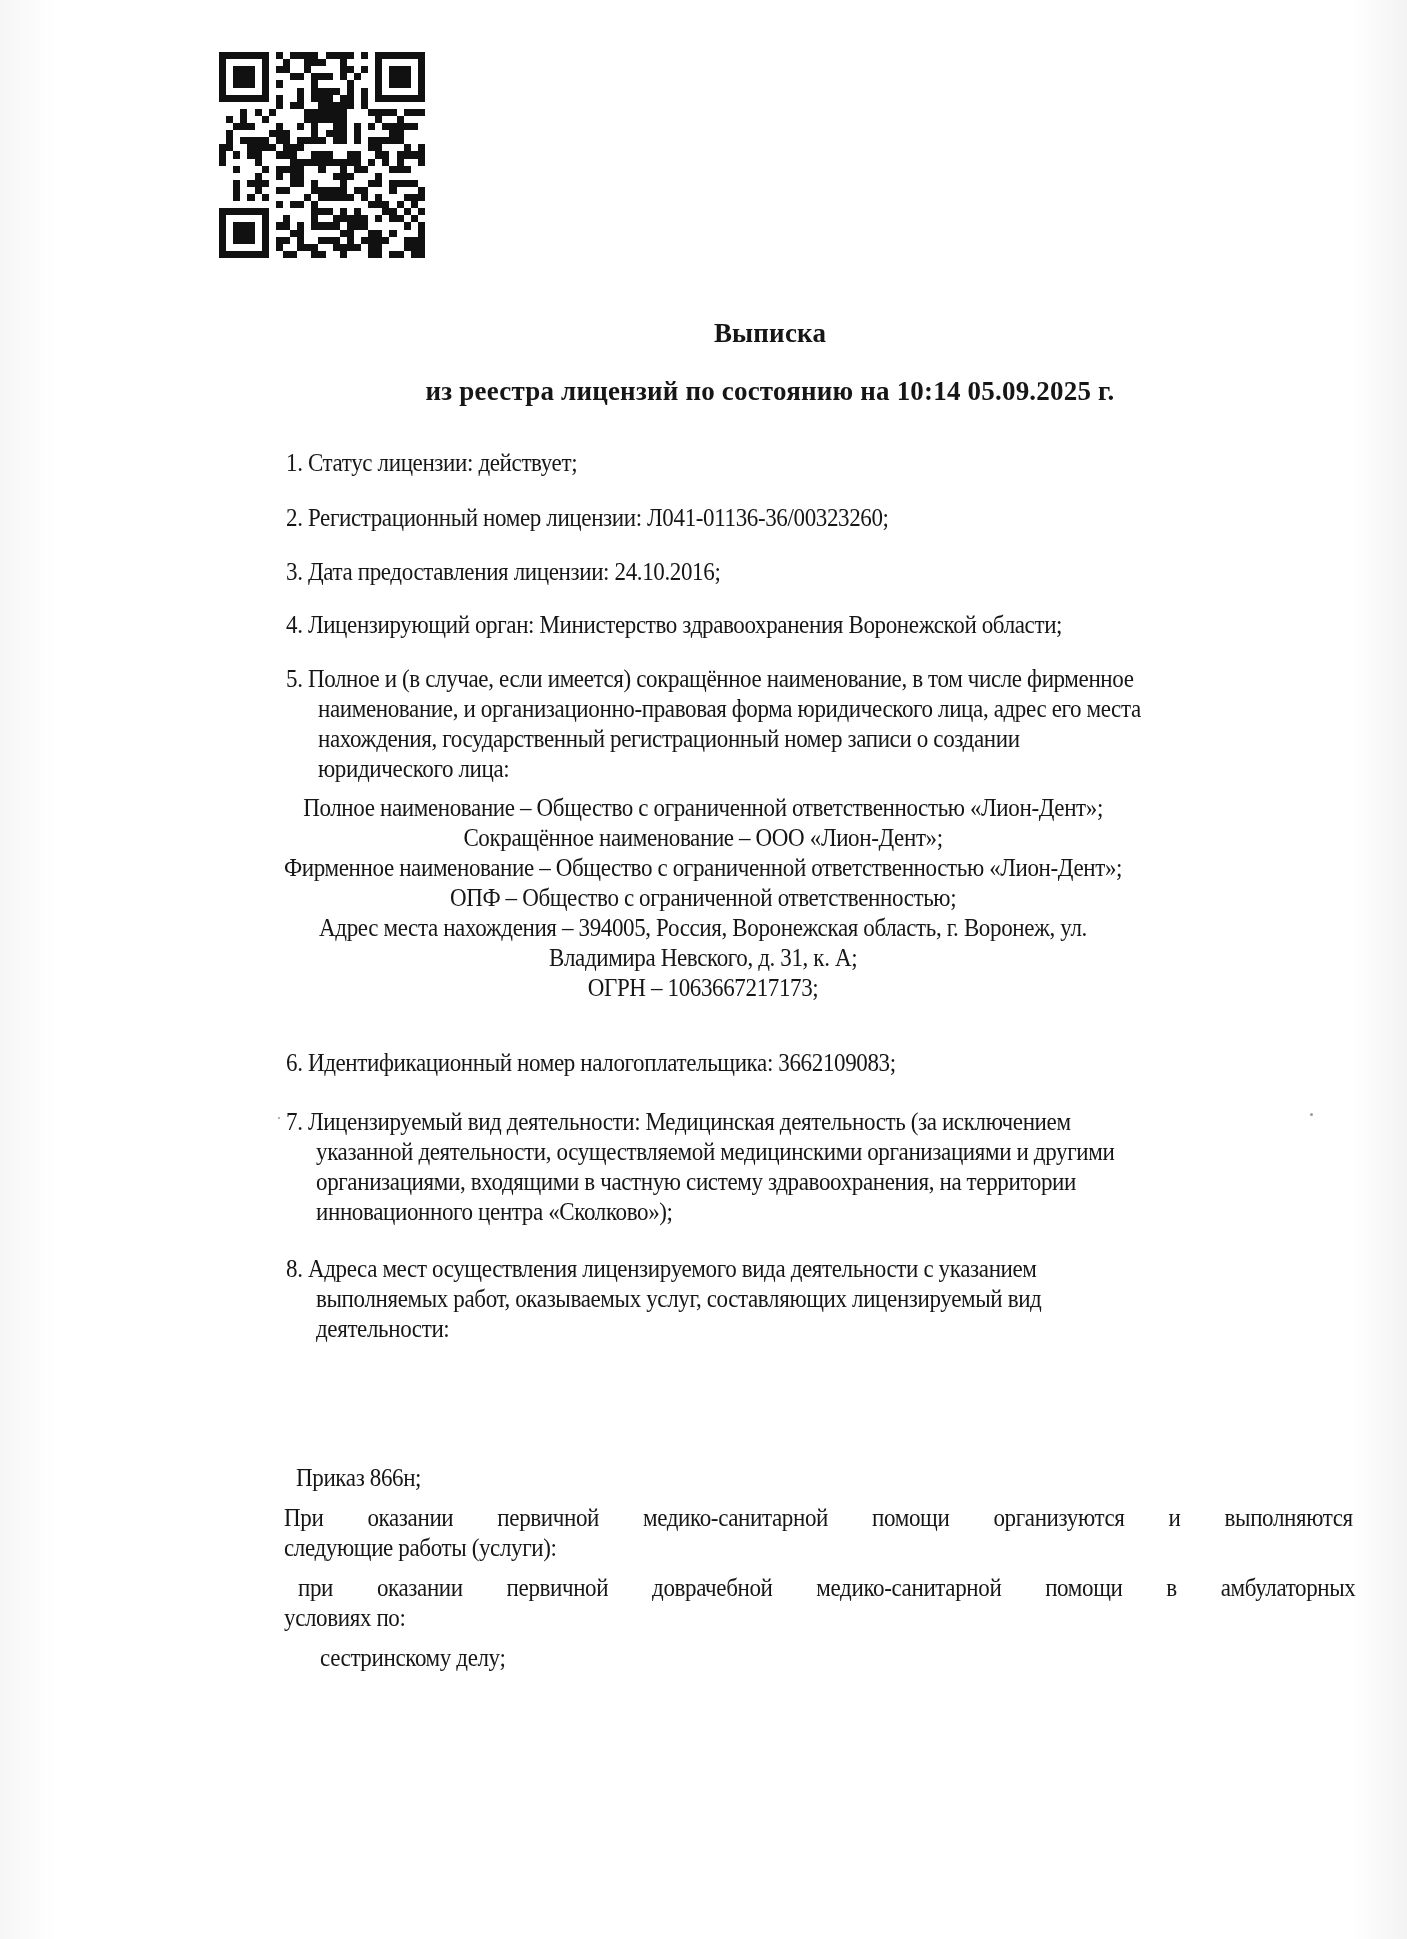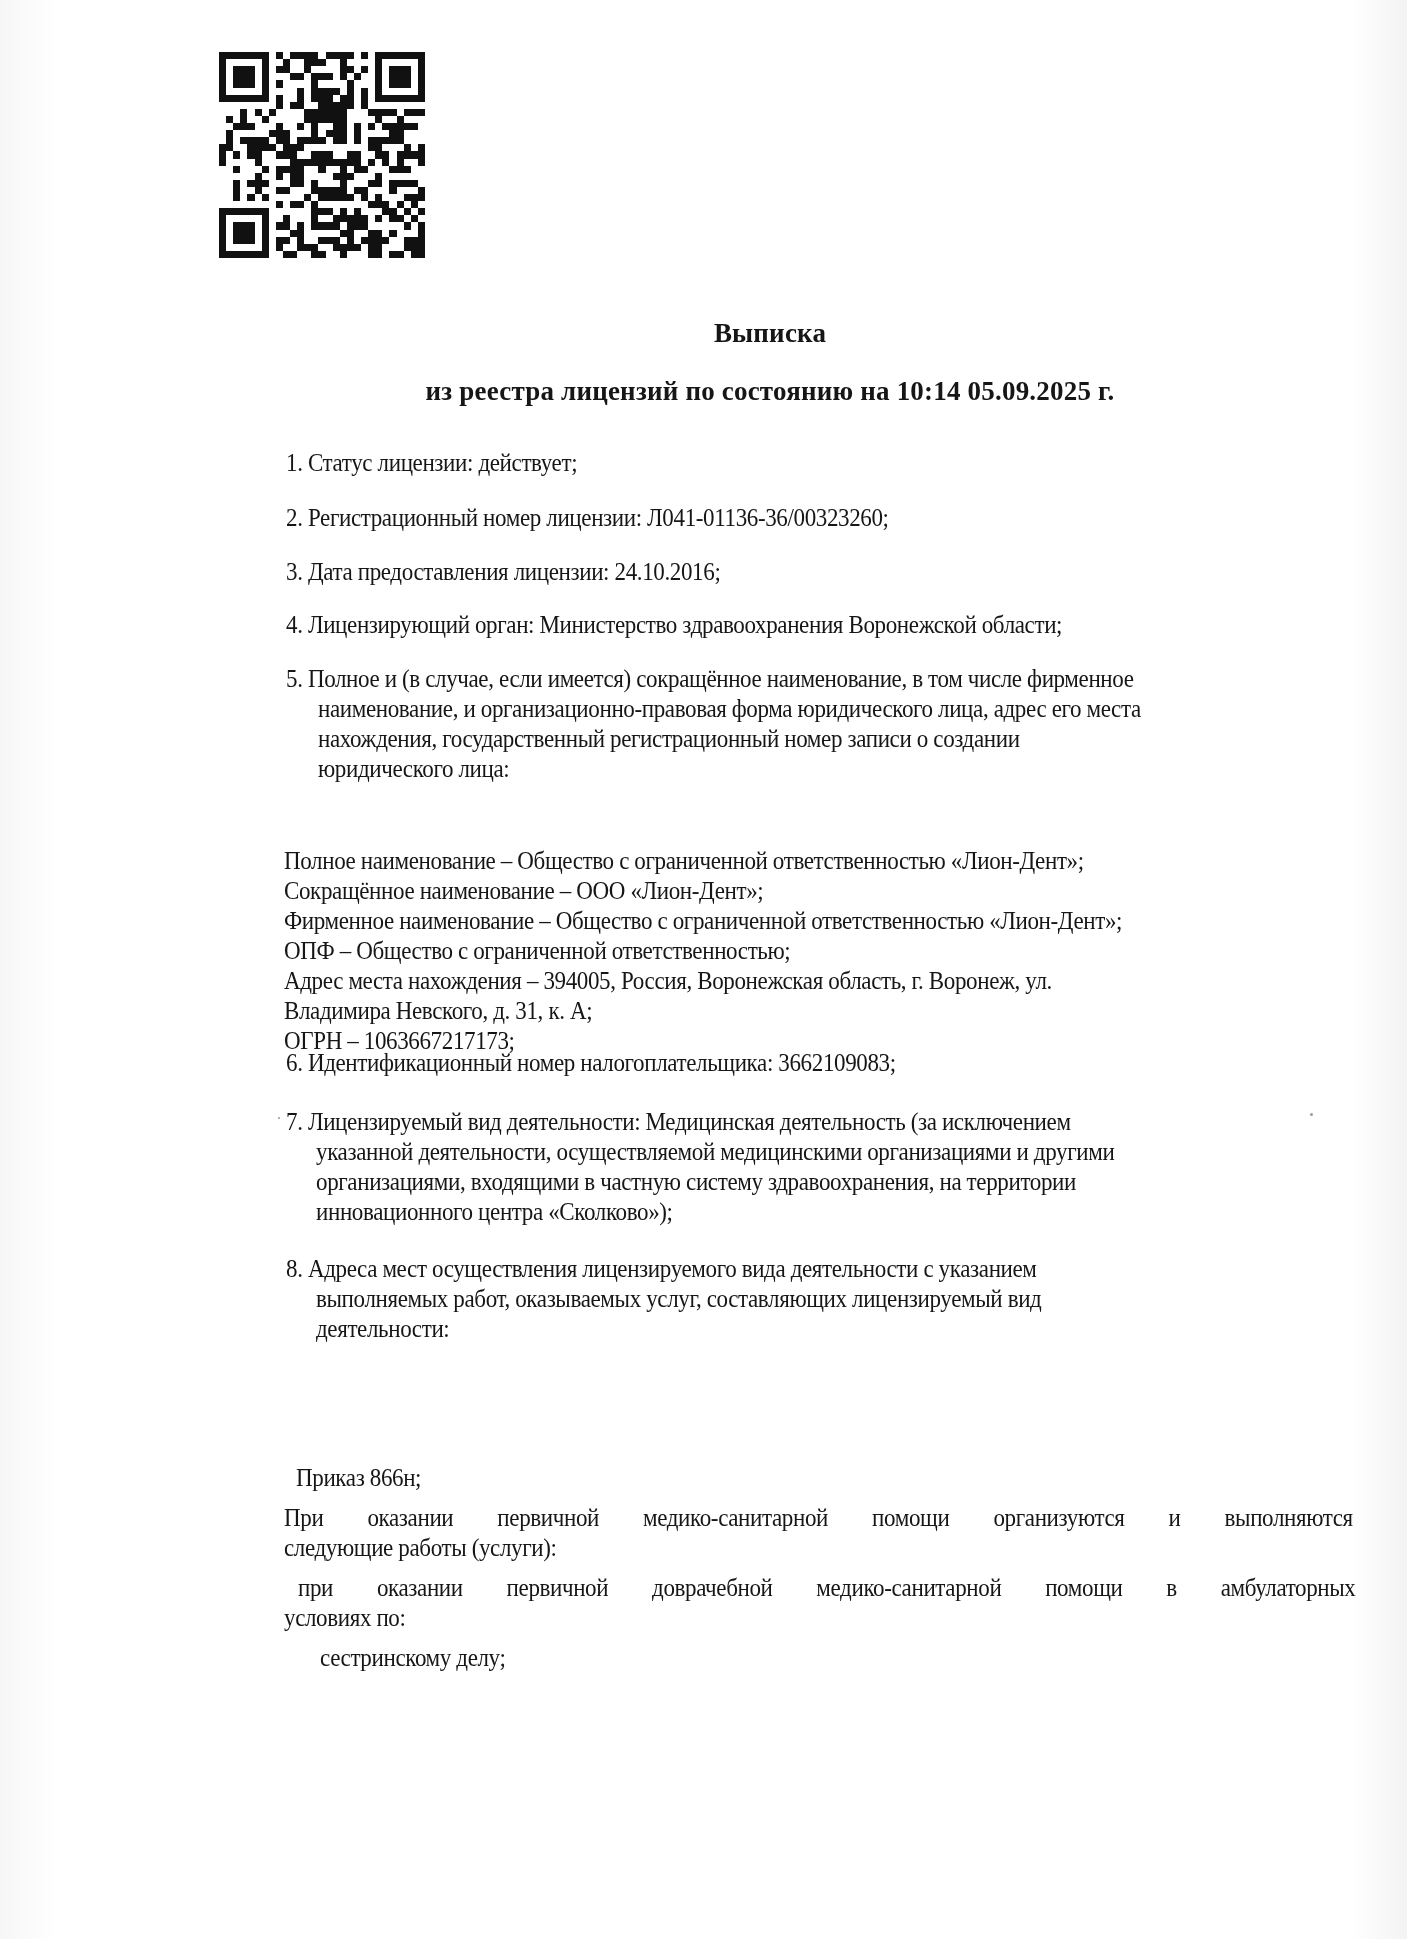--- a/index.html
+++ b/index.html
@@ -491,21 +491,21 @@
   </div>
 
   <div class="line item" style="left:286px; top:664px;">
     <span class="num">5.</span>
     <span>Полное и (в случае, если имеется) сокращённое наименование, в том числе фирменное</span>
   </div>
   <div class="line" style="left:318px; top:694px;">наименование, и организационно-правовая форма юридического лица, адрес его места</div>
   <div class="line" style="left:318px; top:724px;">нахождения, государственный регистрационный номер записи о создании</div>
   <div class="line" style="left:318px; top:754px;">юридического лица:</div>
 
-  <div class="para" style="left:284px; top:846px;">
+  <div class="para" style="left:284px; top:793px;text-align:center;">
     <div>Полное наименование – Общество с ограниченной ответственностью «Лион-Дент»;</div>
     <div>Сокращённое наименование – ООО «Лион-Дент»;</div>
     <div>Фирменное наименование – Общество с ограниченной ответственностью «Лион-Дент»;</div>
     <div>ОПФ – Общество с ограниченной ответственностью;</div>
     <div>Адрес места нахождения – 394005, Россия, Воронежская область, г. Воронеж, ул.</div>
     <div>Владимира Невского, д. 31, к. А;</div>
     <div>ОГРН – 1063667217173;</div>
   </div>
 
   <div class="line item" style="left:286px; top:1048px;">

